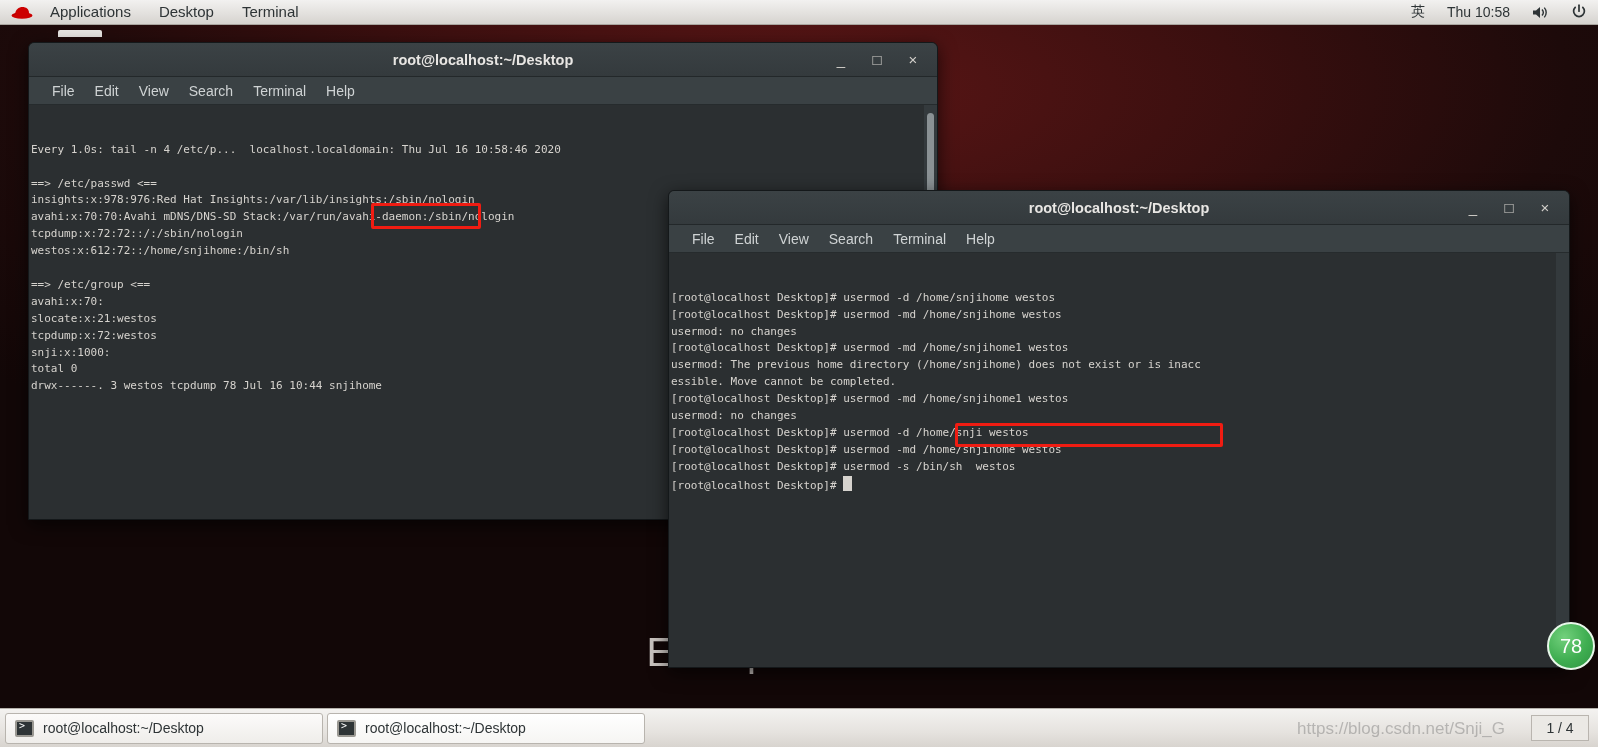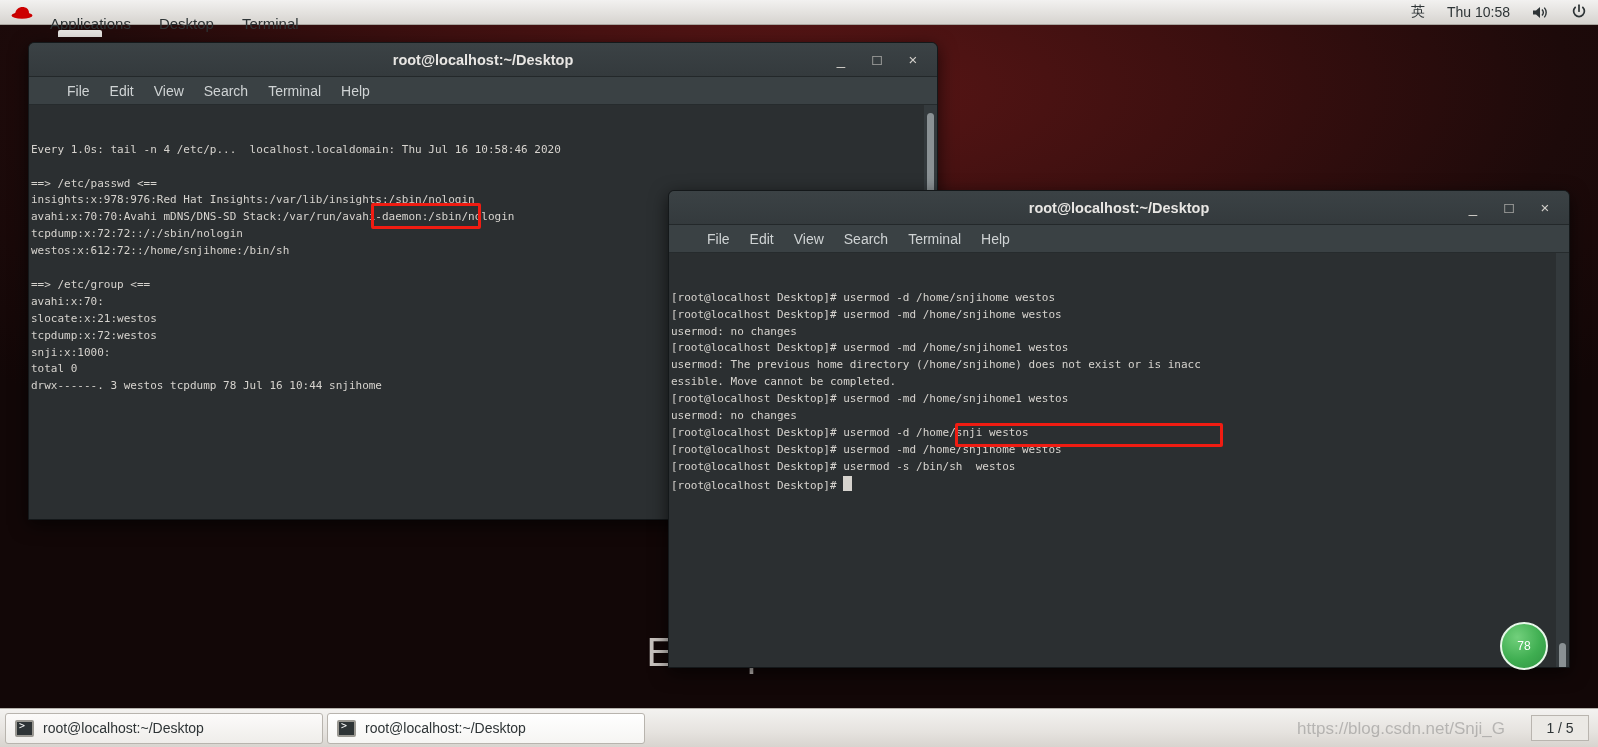--- a/index.html
+++ b/index.html
@@ -45,21 +45,21 @@
 
   
   #top-panel {
     position: absolute; left: 0; top: 0; width: 1598px; height: 25px;
     background: linear-gradient(180deg,#f2f1f0 0%, #e3e1de 55%, #d6d3cf 100%);
     border-bottom: 1px solid #a9a59f;
     display: flex; align-items: center;
     font-size: 15px; color: #2e3436;
   }
   #top-panel .menu-item {
-    padding: 12px 14px; line-height: 24px; height: 24px; cursor: default;
+    padding: 0 14px; line-height: 24px; height: 24px; cursor: default;
     white-space: nowrap;
   }
   #rh-logo {
     width: 28px; height: 24px; margin-left: 8px;
     display: flex; align-items: center; justify-content: center;
   }
   #top-right {
     margin-left: auto; display: flex; align-items: center; height: 24px;
   }
   #top-right .tr-item {
@@ -96,21 +96,21 @@
   .win-btn {
     width: 16px; height: 16px; display: flex; align-items: center;
     justify-content: center; color: #d3d0cb; font-size: 15px;
     line-height: 1; cursor: pointer;
   }
   .menubar {
     height: 28px;
     background: #3a4144;
     display: flex; align-items: center;
     border-bottom: 1px solid #262b2d;
-    padding-left: 28px;
+    padding-left: 13px;
     font-size: 14px;
     color: #cfd3d4;
   }
   .menubar .mb-item { padding: 0 10px; line-height: 26px; cursor: default; white-space: nowrap; }
   .term-body {
     position: relative;
     background: #2b2f31;
     font-family: "DejaVu Sans Mono", monospace;
     font-size: 11px;
     line-height: 16.9px;
@@ -150,27 +150,27 @@
     position: absolute;
     left: 58px; top: 30px;
     width: 44px; height: 7px;
     background: #e9e7e4;
     border-radius: 2px 2px 0 0;
   }
 
   
   #green-badge {
     position: absolute;
-    left: 1500px; top: 622px;
+    left: 1547px; top: 622px;
     width: 48px; height: 48px;
     border-radius: 50%;
     background: radial-gradient(circle at 35% 30%, #72d07c 0%, #3fae51 55%, #2e9341 100%);
     border: 2px solid #e7f7e9;
     color: #ffffff;
-    font-size: 12px;
+    font-size: 20px;
     display: flex; align-items: center; justify-content: center;
     font-family: "Liberation Sans", sans-serif;
     overflow: hidden;
   }
 
   
   #taskbar {
     position: absolute; left: 0; bottom: 0; width: 1598px; height: 39px;
     background: linear-gradient(180deg,#f3f2f0 0%, #e6e3df 60%, #d8d4cf 100%);
     border-top: 1px solid #b5b1ab;
@@ -333,18 +333,18 @@
 
   <div id="taskbar">
     <div class="task-btn">
       <span class="term-icon"></span>
       <span>root@localhost:~/Desktop</span>
     </div>
     <div class="task-btn active">
       <span class="term-icon"></span>
       <span>root@localhost:~/Desktop</span>
     </div>
-    <div id="workspace-indicator">1 / 5</div>
+    <div id="workspace-indicator">1 / 4</div>
   </div>
 
   <div id="watermark">https://blog.csdn.net/Snji_G</div>
 
 </div>
 
 </body></html>

